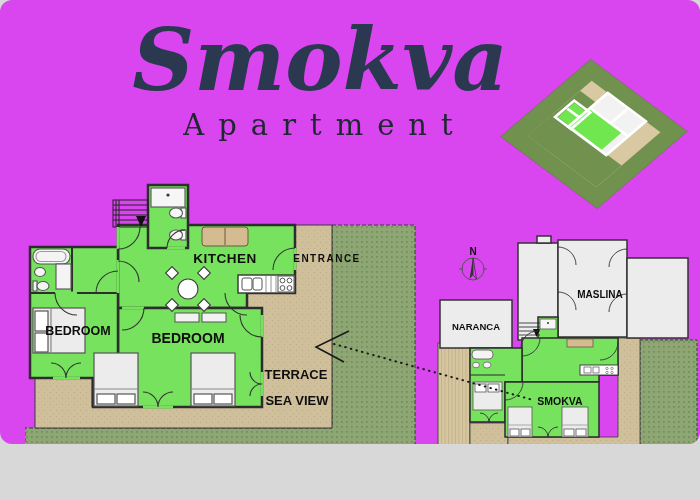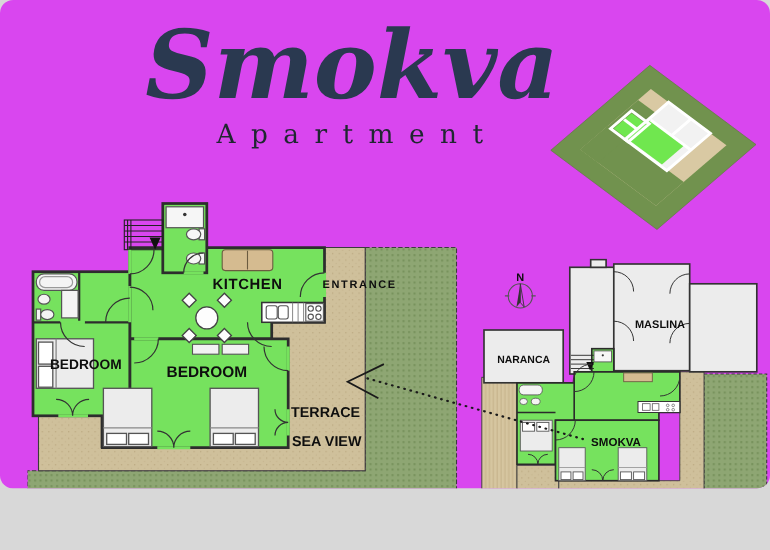--- a/index.html
+++ b/index.html
@@ -2,21 +2,21 @@
 <html><head>
 <meta charset="utf-8">
 <style>
   html,body{margin:0;padding:0;background:#d8d8d8;}
   .canvas{position:relative;width:700px;height:444px;background:#d946ef;overflow:hidden;
           font-family:"Liberation Sans",sans-serif;border-radius:12px;}
   .abs{position:absolute;}
   .title-wrap{position:absolute;left:110px;top:6px;width:420px;text-align:center;}
   .title-main{font-family:"DejaVu Serif",serif;font-style:italic;font-weight:bold;
               font-size:86px;line-height:1.25;color:#2a3950;}
-  .title-sub{font-family:"DejaVu Serif",serif;font-size:24px;letter-spacing:14px;
+  .title-sub{font-family:"DejaVu Serif",serif;font-size:29px;letter-spacing:14px;
              margin-left:10px;margin-top:-6px;color:#1f2730;}
   svg text{font-family:"Liberation Sans",sans-serif;font-weight:bold;fill:#0e0e0e;}
   .bottom-strip{position:absolute;left:0;top:487px;width:700px;height:13px;
                 background:#f6f6f4;border-top:1px solid #fdfdfd;}
 </style>
 </head>
 <body>
 
 <div class="canvas">
 

